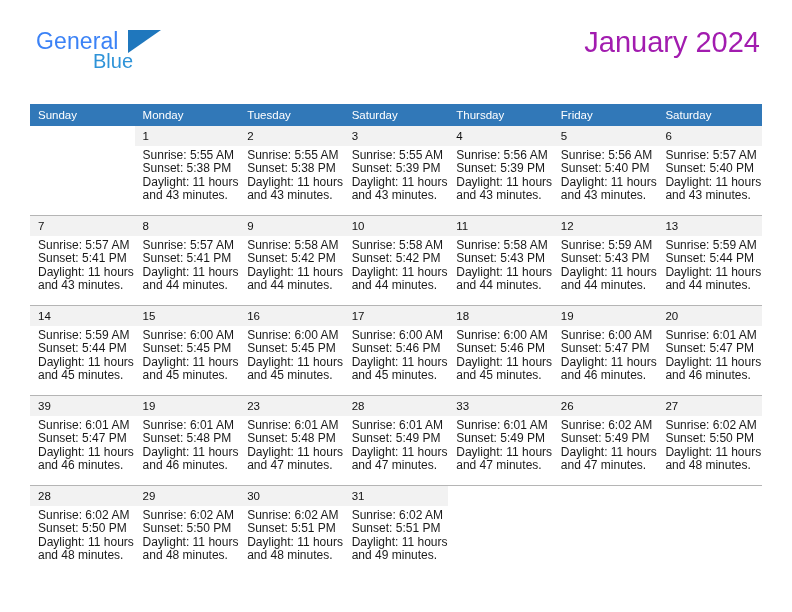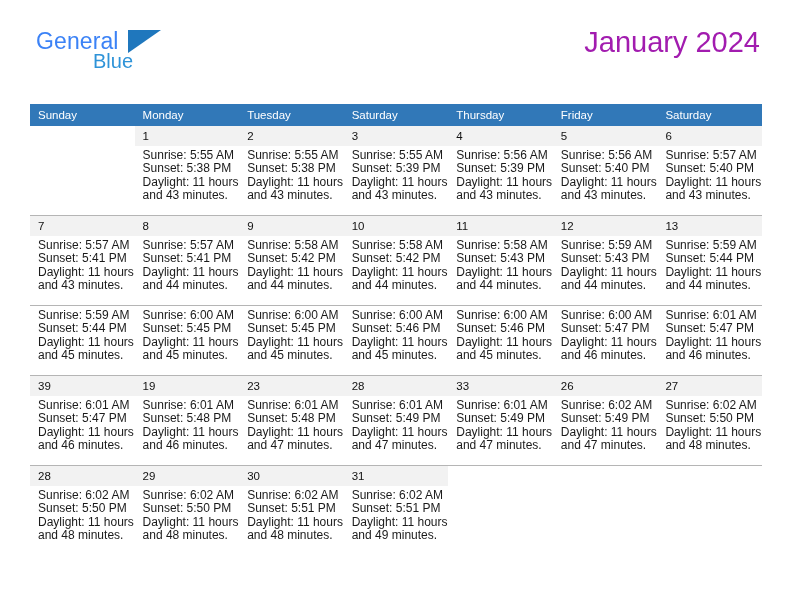--- a/index.html
+++ b/index.html
@@ -285,20 +285,29 @@
           <span class="line">Sunrise: 5:59 AM</span>
           <span class="line">Sunset: 5:44 PM</span>
           <span class="line">Daylight: 11 hours</span>
           <span class="line">and 44 minutes.</span>
         </td>
       </tr>
       <tr class="wk-sep">
           <td colspan="7"></td>
         </tr>
 
+      <tr class="daynum-row">
+        <td>14</td>
+        <td>15</td>
+        <td>16</td>
+        <td>17</td>
+        <td>18</td>
+        <td>19</td>
+        <td>20</td>
+      </tr>
       <tr class="info-row">
         <td>
           <span class="line">Sunrise: 5:59 AM</span>
           <span class="line">Sunset: 5:44 PM</span>
           <span class="line">Daylight: 11 hours</span>
           <span class="line">and 45 minutes.</span>
         </td>
         <td>
           <span class="line">Sunrise: 6:00 AM</span>
           <span class="line">Sunset: 5:45 PM</span>

